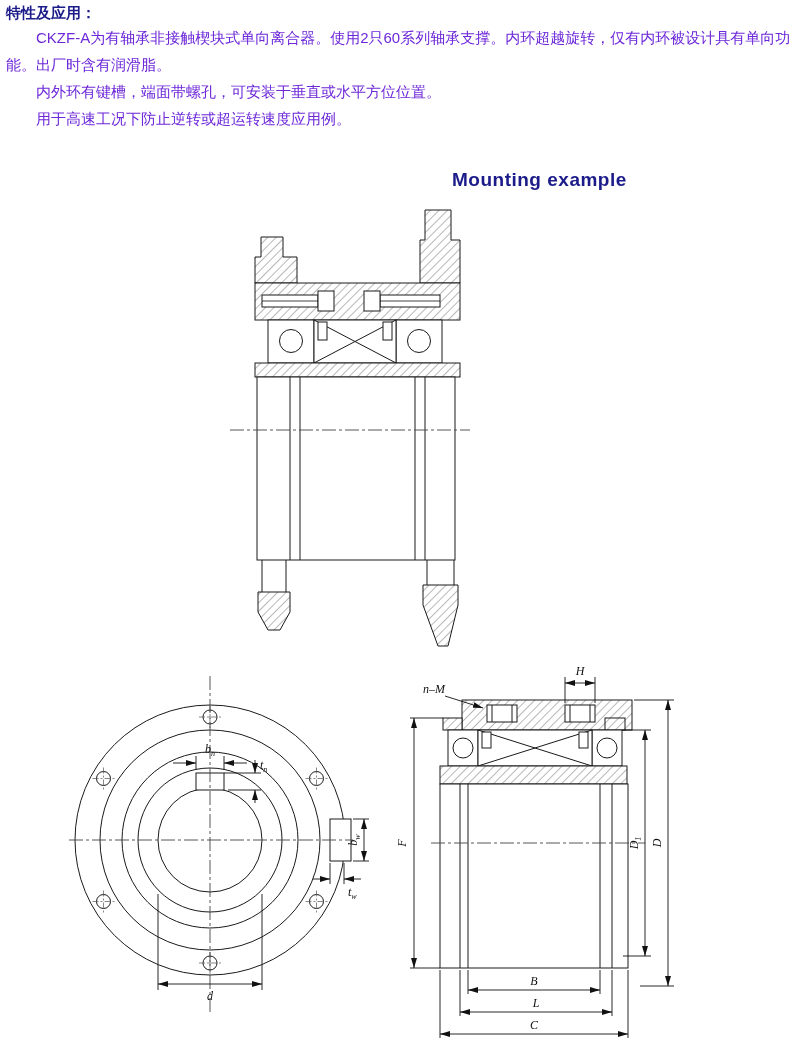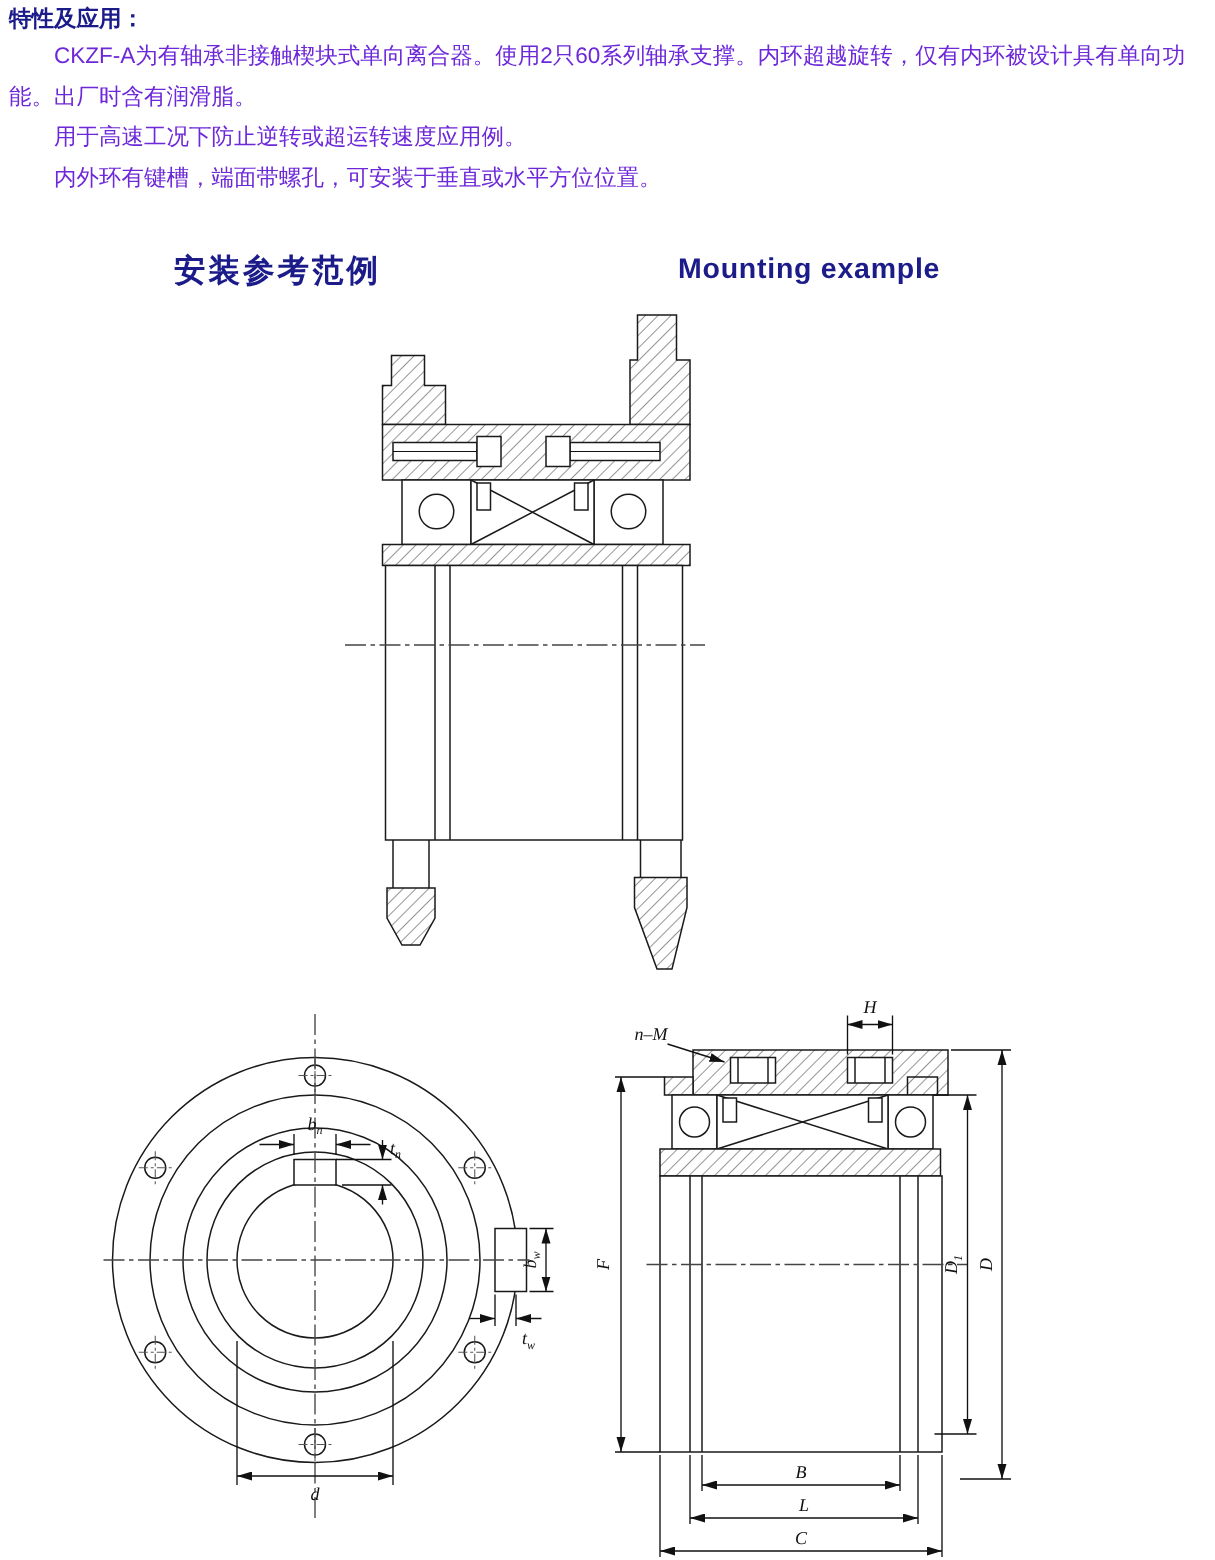--- a/index.html
+++ b/index.html
@@ -36,25 +36,24 @@
   }
 </style>
 </head>
 <body>
 
 <div class="page">
 
   <section class="intro">
     <h3>特性及应用：</h3>
     <p class="indent">CKZF-A为有轴承非接触楔块式单向离合器。使用2只60系列轴承支撑。内环超越旋转，仅有内环被设计具有单向功能。出厂时含有润滑脂。</p>
+    <p class="indent">内外环有键槽，端面带螺孔，可安装于垂直或水平方位位置。</p>
     <p class="indent">用于高速工况下防止逆转或超运转速度应用例。</p>
-    <p class="indent">内外环有键槽，端面带螺孔，可安装于垂直或水平方位位置。</p>
   </section>
 
-  <h2 class="title-cn">安装参考范例</h2>
   <h2 class="title-en">Mounting example</h2>
 
   <svg id="svg1" class="draw" style="left:228px; top:200px;" width="244" height="452" viewBox="0 0 244 452">
     <defs>
       <pattern id="h1" width="6" height="6" patternUnits="userSpaceOnUse" patternTransform="rotate(45)">
         <rect width="6" height="6" fill="#ffffff"></rect>
         <line x1="0" y1="0" x2="0" y2="6" stroke="#333" stroke-width="0.7"></line>
       </pattern>
     </defs>
 

